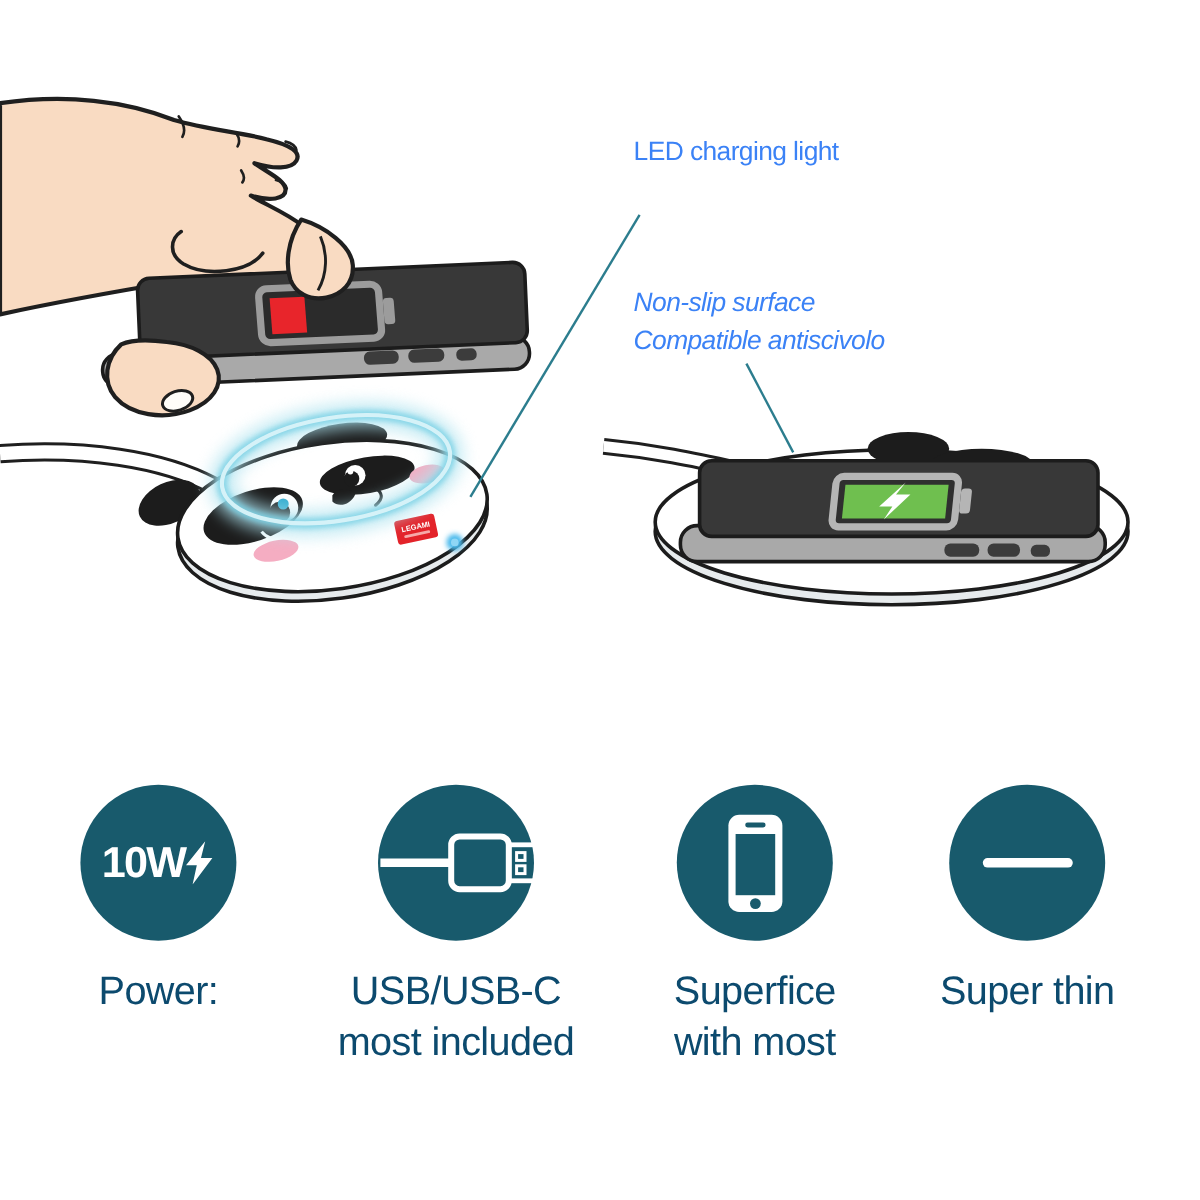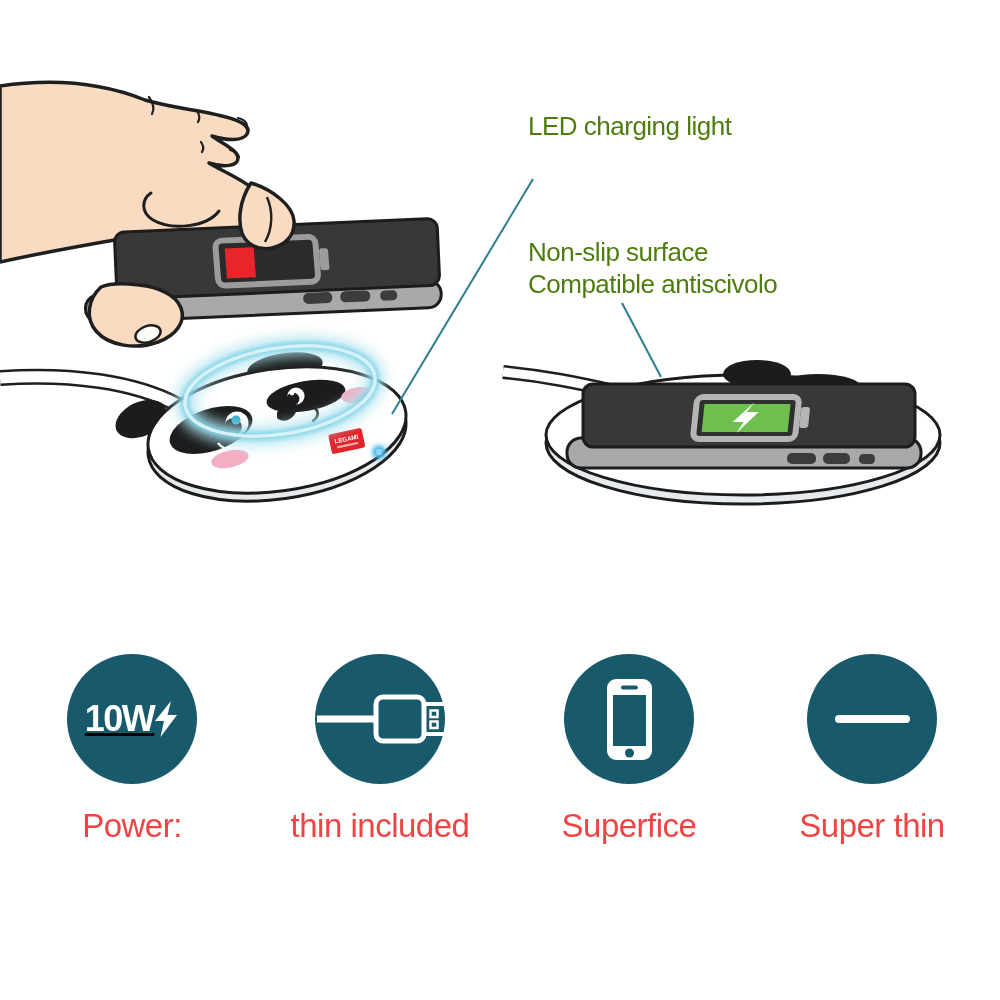--- a/index.html
+++ b/index.html
@@ -2,35 +2,35 @@
 <html><head>
 <meta charset="utf-8">
 <style>
   html,body{margin:0;padding:0;background:#ffffff;}
   .canvas{
     position:relative;width:1000px;height:1000px;background:#ffffff;overflow:hidden;
     font-family:"Liberation Sans","DejaVu Sans",sans-serif;
   }
   .scene{position:absolute;left:0;top:0;}
   .ann{
-    position:absolute;color:#4d7c0f;font-size:26px;line-height:32px;
+    position:absolute;color:#3b82f6;font-size:22px;line-height:32px;
     letter-spacing:-0.5px;white-space:nowrap;
   }
   .ann-led{left:528px;top:110px;}
-  .ann-nonslip{left:528px;top:236px;}
+  .ann-nonslip{left:528px;top:236px;font-style:italic;}
   .feature{position:absolute;top:654px;width:240px;text-align:center;}
-  .f1{left:12px;} .f2{left:260px;} .f3{left:509px;} .f4{left:752px;}
+  .f1{left:12px;} .f2{left:260px;} .f3{left:509px;} .f4{left:736px;}
   .badge-circle{
     position:relative;width:130px;height:130px;border-radius:50%;
     background:#185a6c;margin:0 auto;display:flex;align-items:center;justify-content:center;
   }
   .badge-circle svg.icon{position:absolute;left:0;top:0;overflow:visible;}
-  .badge-inline{display:flex;align-items:center;justify-content:center;gap:1px;text-decoration:underline;}
+  .badge-inline{display:flex;align-items:center;justify-content:center;gap:1px;}
   .badge-text{color:#ffffff;font-weight:bold;font-size:36px;letter-spacing:-1.5px;}
-  .caption{margin-top:21px;color:#ef4444;font-size:33px;line-height:42px;letter-spacing:-0.5px;}
+  .caption{margin-top:21px;color:#0c4a6e;font-size:33px;line-height:42px;letter-spacing:-0.5px;}
 </style>
 </head>
 <body>
 
 <div class="canvas">
 
   <svg class="scene" width="1000" height="640" viewBox="0 0 1000 640">
     <defs>
       <filter id="blur6" x="-60%" y="-60%" width="220%" height="220%">
           <feGaussianBlur stdDeviation="6"></feGaussianBlur>
@@ -182,35 +182,37 @@
     <div class="badge-circle">
       <svg class="icon" width="140" height="130" viewBox="0 0 140 130">
         <line x1="2" y1="65" x2="62" y2="65" stroke="#ffffff" stroke-width="7"></line>
         <rect x="61" y="43" width="48" height="44" rx="7" fill="none" stroke="#ffffff" stroke-width="5"></rect>
         <rect x="109" y="50" width="23" height="30" fill="none" stroke="#ffffff" stroke-width="4"></rect>
         <rect x="115.5" y="56.5" width="7" height="6.5" fill="none" stroke="#ffffff" stroke-width="2.5"></rect>
         <rect x="115.5" y="67.5" width="7" height="6.5" fill="none" stroke="#ffffff" stroke-width="2.5"></rect>
       </svg>
     </div>
     <div class="caption">
-      <div>thin included</div>
+      <div>USB/USB-C</div>
+      <div>most included</div>
     </div>
   </div>
 
   <div class="feature f3">
     <div class="badge-circle">
       <svg class="icon" width="130" height="130" viewBox="0 0 130 130">
         <rect x="43" y="25" width="45" height="81" rx="9" fill="#ffffff"></rect>
         <rect x="49" y="41" width="33" height="51" fill="#185a6c"></rect>
         <rect x="57" y="31.5" width="17" height="4" rx="2" fill="#185a6c"></rect>
         <circle cx="65.5" cy="99" r="4.5" fill="#185a6c"></circle>
       </svg>
     </div>
     <div class="caption">
       <div>Superfice</div>
+      <div>with most</div>
     </div>
   </div>
 
   <div class="feature f4">
     <div class="badge-circle">
       <svg class="icon" width="130" height="130" viewBox="0 0 130 130">
         <rect x="28" y="61" width="75" height="8" rx="4" fill="#ffffff"></rect>
       </svg>
     </div>
     <div class="caption">

